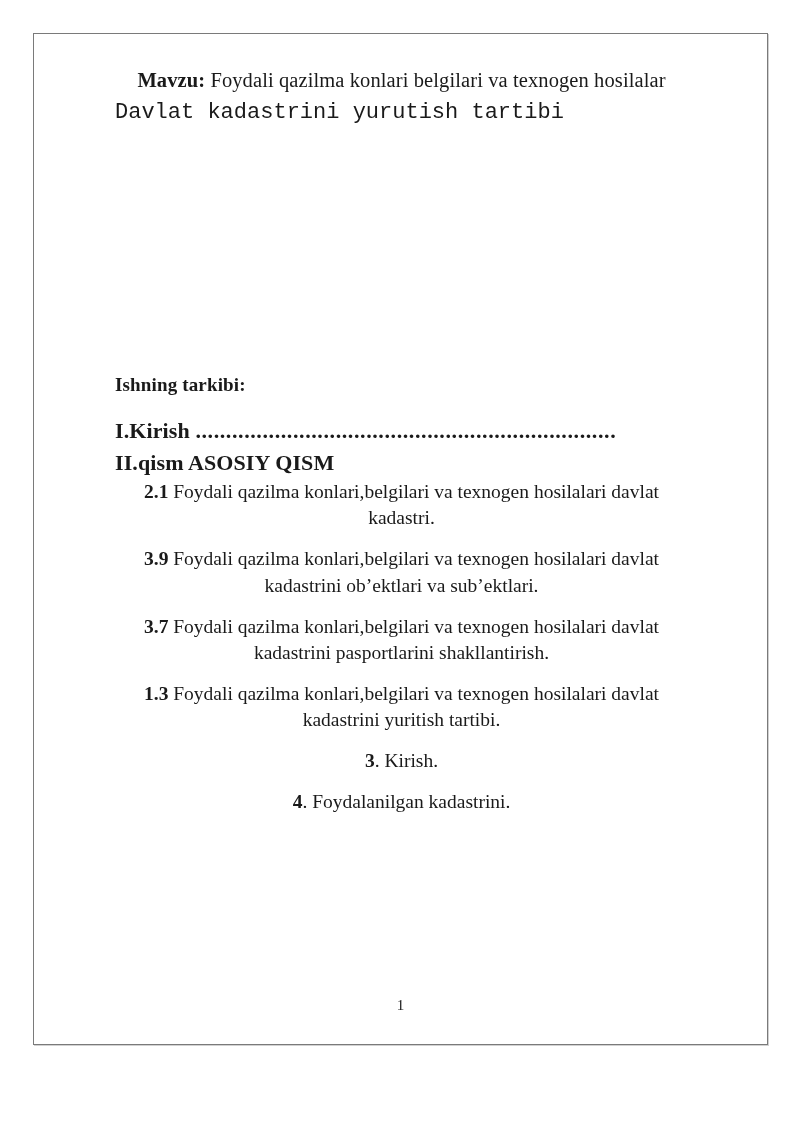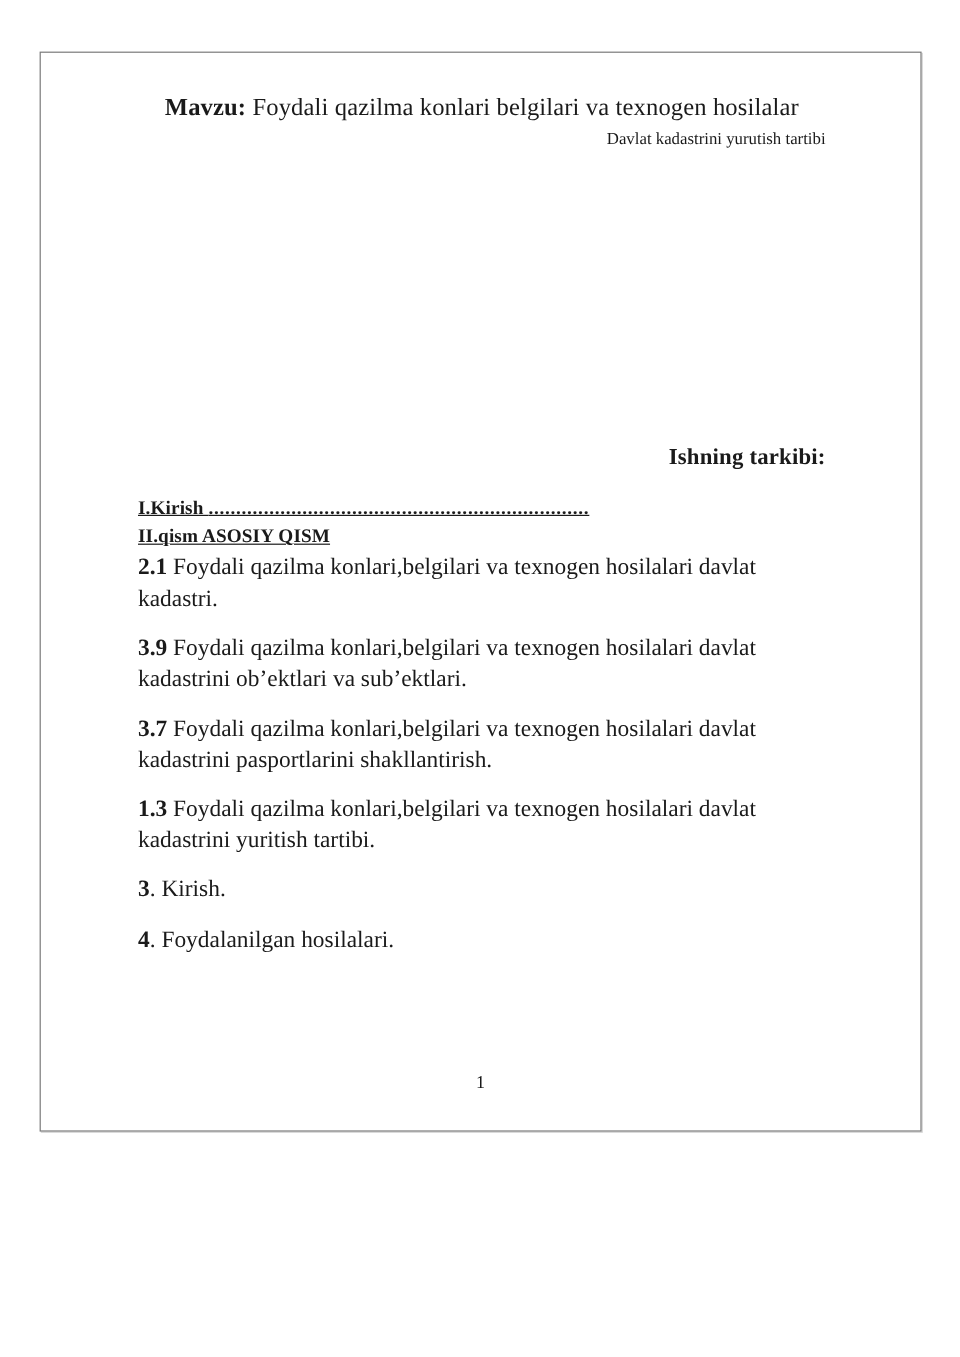--- a/index.html
+++ b/index.html
@@ -12,23 +12,23 @@
     height: 1131px;
     font-family: "Liberation Serif", "DejaVu Serif", serif;
     color: #1a1a1a;
     position: relative;
     overflow: hidden;
   }
 
   .page {
     position: absolute;
     left: 33px;
-    top: 43px;
+    top: 33px;
     width: 735px;
-    height: 900px;
+    height: 1012px;
     background: #ffffff;
     border: 1px solid #7a7a7a;
     box-sizing: border-box;
     box-shadow: 1px 1px 0 rgba(0,0,0,0.18);
   }
 
   .content {
     position: absolute;
     left: 81px;          
     top: 30px;
@@ -40,62 +40,62 @@
     text-align: center;
     font-size: 20.5px;
     line-height: 1.58;
     margin: 0;
     letter-spacing: 0.1px;
   }
   .doc-title .lbl {
     font-weight: bold;
   }
   .title-line2 {
-    text-align: right;
-    font-size: 14px;
+    text-align: left;
+    font-size: 22px;
     line-height: 1.58;
     margin: 0;
+    font-family: Liberation Mono, monospace;
   }
 
   
   .gap {
     height: 243px;
   }
 
   
   .toc-heading {
-    text-align: right;
+    text-align: left;
     font-weight: bold;
     font-size: 19px;
     margin: 0 0 22px 0;
     letter-spacing: 0.15px;
   }
 
   
   .toc-line {
     font-weight: bold;
-    font-size: 16px;
+    font-size: 22px;
     margin: 0 0 6px 0;
     letter-spacing: 0.1px;
     white-space: nowrap;
-    text-decoration: underline;
   }
   .toc-line.second {
     margin-bottom: 3px;
   }
   .dots {
     font-weight: bold;
     letter-spacing: 0.6px;
   }
 
   .toc-item {
     font-size: 19.5px;
     line-height: 1.34;
     margin: 0 0 15px 0;
-    text-align: left;
+    text-align: center;
   }
   .toc-item .num {
     font-weight: bold;
   }
   .toc-item.short {
     margin-bottom: 15px;
   }
 
   
   .page-number {
@@ -129,19 +129,19 @@
     <p class="toc-item"><span class="num">2.1</span><span> Foydali  qazilma konlari,belgilari va texnogen hosilalari davlat kadastri.</span></p>
 
     <p class="toc-item"><span class="num">3.9</span><span> Foydali  qazilma konlari,belgilari va texnogen hosilalari davlat kadastrini ob’ektlari va sub’ektlari.</span></p>
 
     <p class="toc-item"><span class="num">3.7</span><span> Foydali  qazilma konlari,belgilari va texnogen hosilalari davlat kadastrini pasportlarini shakllantirish.</span></p>
 
     <p class="toc-item"><span class="num">1.3</span><span> Foydali  qazilma konlari,belgilari va texnogen hosilalari davlat kadastrini yuritish tartibi.</span></p>
 
     <p class="toc-item short"><span class="num">3</span><span>. Kirish.</span></p>
 
-    <p class="toc-item short"><span class="num">4</span><span>. Foydalanilgan hosilalari.</span></p>
+    <p class="toc-item short"><span class="num">4</span><span>. Foydalanilgan kadastrini.</span></p>
 
   </div>
 
   <div class="page-number">1</div>
 
 </div>
 
 </body></html>

